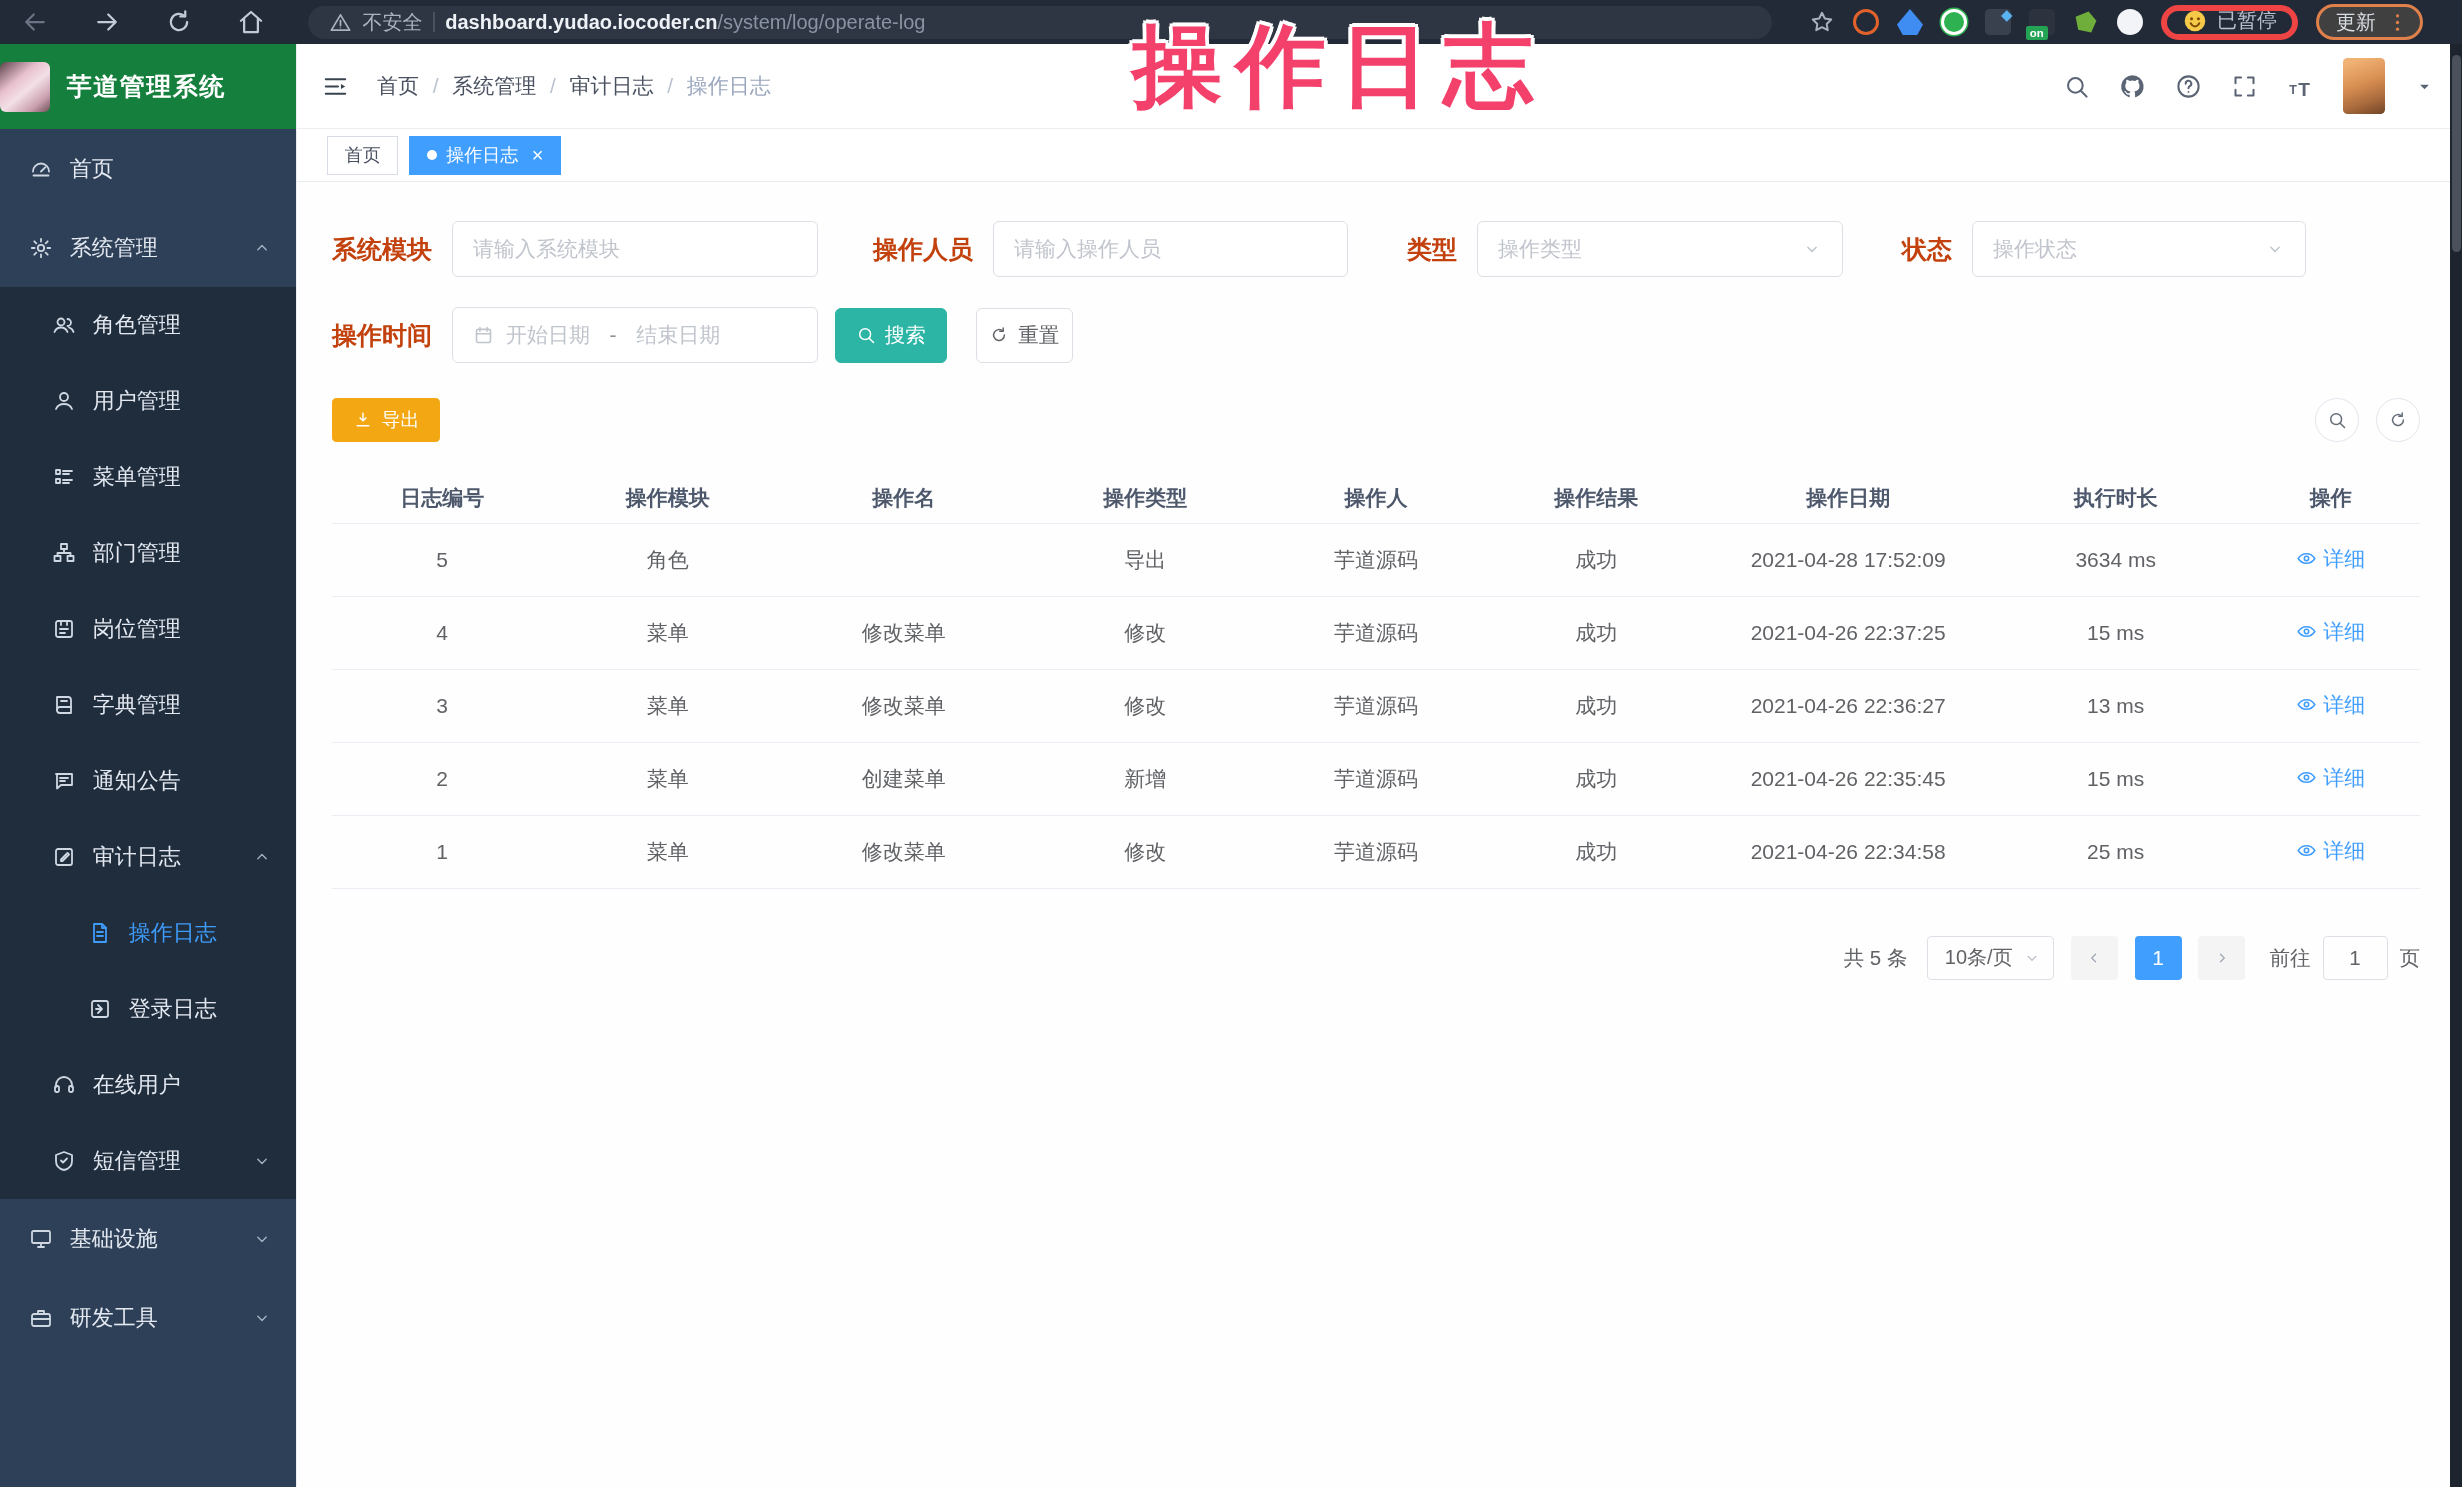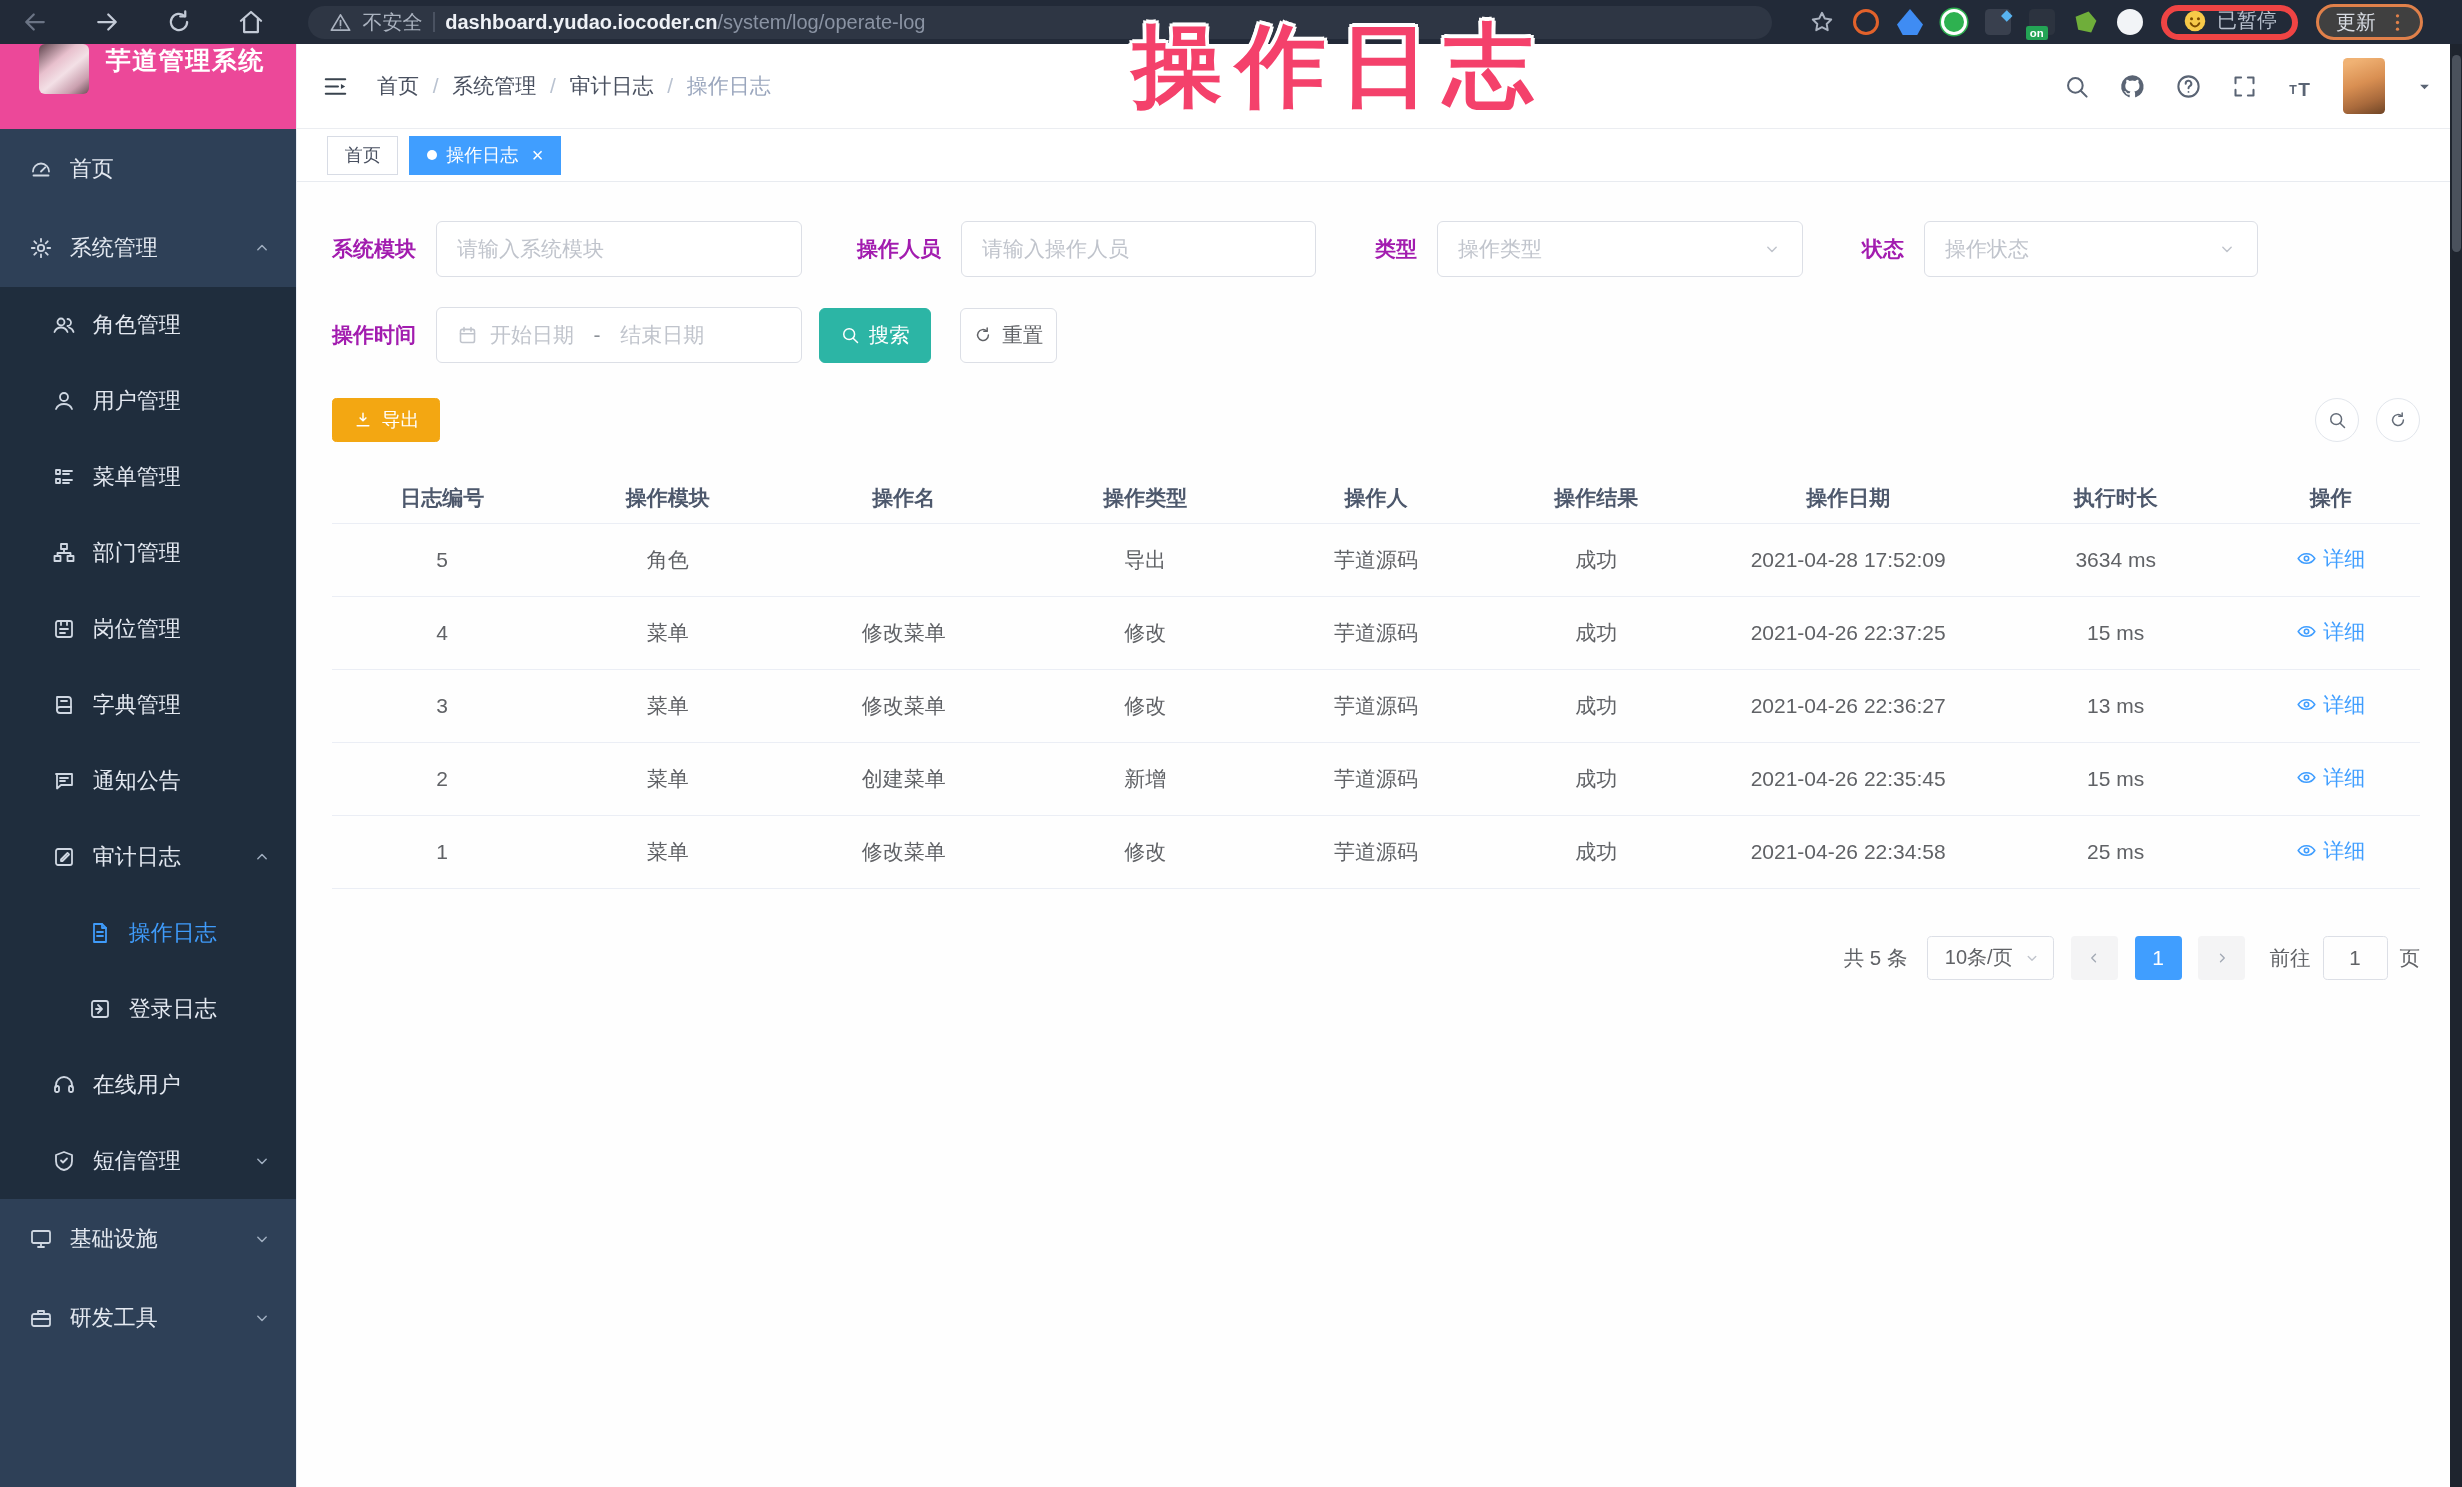--- a/index.html
+++ b/index.html
@@ -37,21 +37,21 @@
   .paused-label { color:#b9c1ce; font-size:20px; white-space:nowrap; }
   .update-group { display:flex; align-items:center; gap:10.6px; height:36px; padding:0 10.6px 0 16.7px; background:#404040; border:3px solid #e0804a; border-radius:20px; }
   .update-label { color:#d7dbe2; font-size:20px; white-space:nowrap; }
   .kebab-ic { width:23px; height:23px; color:#e0804a; }
 
   
   .app { display:flex; height:1444px; position:relative; }
 
   
   .sidebar { width:296px; flex:0 0 auto; background:#2e4057; display:flex; flex-direction:column; overflow:hidden; }
-  .logo-row { height:85px; display:flex; align-items:flex-start; padding-left:39px; gap:16.7px; background:#ec4899; }
+  .logo-row { height:85px; display:flex; align-items:center; gap:16.7px; background:#15803d; }
   .logo-img { width:50px; height:50px; border-radius:6px; background:linear-gradient(140deg,#5d434c 0%,#e8c0cd 35%,#f3e0e6 55%,#caa0af 80%,#6d4f58 100%); flex:0 0 auto; }
   .logo-title { color:#fff; font-size:25px; font-weight:700; letter-spacing:1.5px; }
   .menu-item { display:flex; align-items:center; position:relative; color:#e4e9f1; font-size:22px; cursor:pointer; }
   .menu-item .m-ic { width:24px; height:24px; margin-right:16.7px; color:#cfd7e2; flex:0 0 auto; }
   .menu-item .arrow { position:absolute; right:24px; width:20px; height:20px; color:#9fadbf; }
   .lvl1 { height:79px; padding-left:29px; background:#2e4057; }
   .lvl2 { height:76px; padding-left:52px; background:#1f2d3d; }
   .lvl3 { height:76px; padding-left:88px; background:#1f2d3d; }
   .menu-item.active, .menu-item.active .m-ic { color:#3f9bfa; }
   .sidebar-fill { flex:1; background:#2e4057; }
@@ -72,21 +72,21 @@
   .tags-bar { height:53px; background:#fff; display:flex; align-items:center; padding-left:30px; gap:10.6px; border-bottom:0.8px solid #e8ebf0; box-shadow:0 1.5px 3px rgba(0,0,0,.04); }
   .tag { height:39px; display:flex; align-items:center; padding:0 16.7px; font-size:18px; border:0.8px solid #d8dce5; background:#fff; color:#495060; }
   .tag.active { background:#409eff; border-color:#409eff; color:#fff; gap:9px; }
   .tag-dot { width:10.6px; height:10.6px; border-radius:50%; background:#fff; }
   .tag-close { font-size:20px; line-height:1; margin-left:4.6px; }
 
   
   .content { flex:1; background:#fefefe; padding:39px 42px 0 35px; overflow:hidden; }
   .filter-row { display:flex; align-items:center; }
   .filter-row + .filter-row { margin-top:30px; }
-  .f-label { font-size:21px; font-weight:700; color:#a21caf; white-space:nowrap; margin-right:20px; }
+  .f-label { font-size:25px; font-weight:700; color:#c2410c; white-space:nowrap; margin-right:20px; }
   .f-input { height:56px; border:0.8px solid #dcdfe6; border-radius:6px; background:#fff; display:flex; align-items:center; padding:0 20px; font-size:21px; color:#c0c4cc; }
   .f-input .ph { color:#c0c4cc; }
   .sel-arrow { margin-left:auto; width:20px; height:20px; color:#c0c4cc; } .g3 { margin-left:55px; } .g4 { margin-left:59px; }
   .w-module { width:366px; } .w-operator { width:355px; } .w-type { width:366px; } .w-status { width:334px; }
   .date-input { width:366px; gap:12px; }
   .cal-ic { width:21px; height:21px; color:#c0c4cc; flex:0 0 auto; }
   .date-sep { color:#8b9097; margin:0 7.6px; }
   .btn { display:inline-flex; align-items:center; justify-content:center; gap:9px; border-radius:6px; font-size:20.5px; cursor:pointer; white-space:nowrap; }
   .btn-search { margin-left:16.7px; width:112px; height:55px; background:#2cb5a5; color:#fff; border:0.8px solid #2cb5a5; }
   .btn-reset { margin-left:29px; width:97px; height:55px; background:#fff; color:#606266; border:0.8px solid #dcdfe6; }

